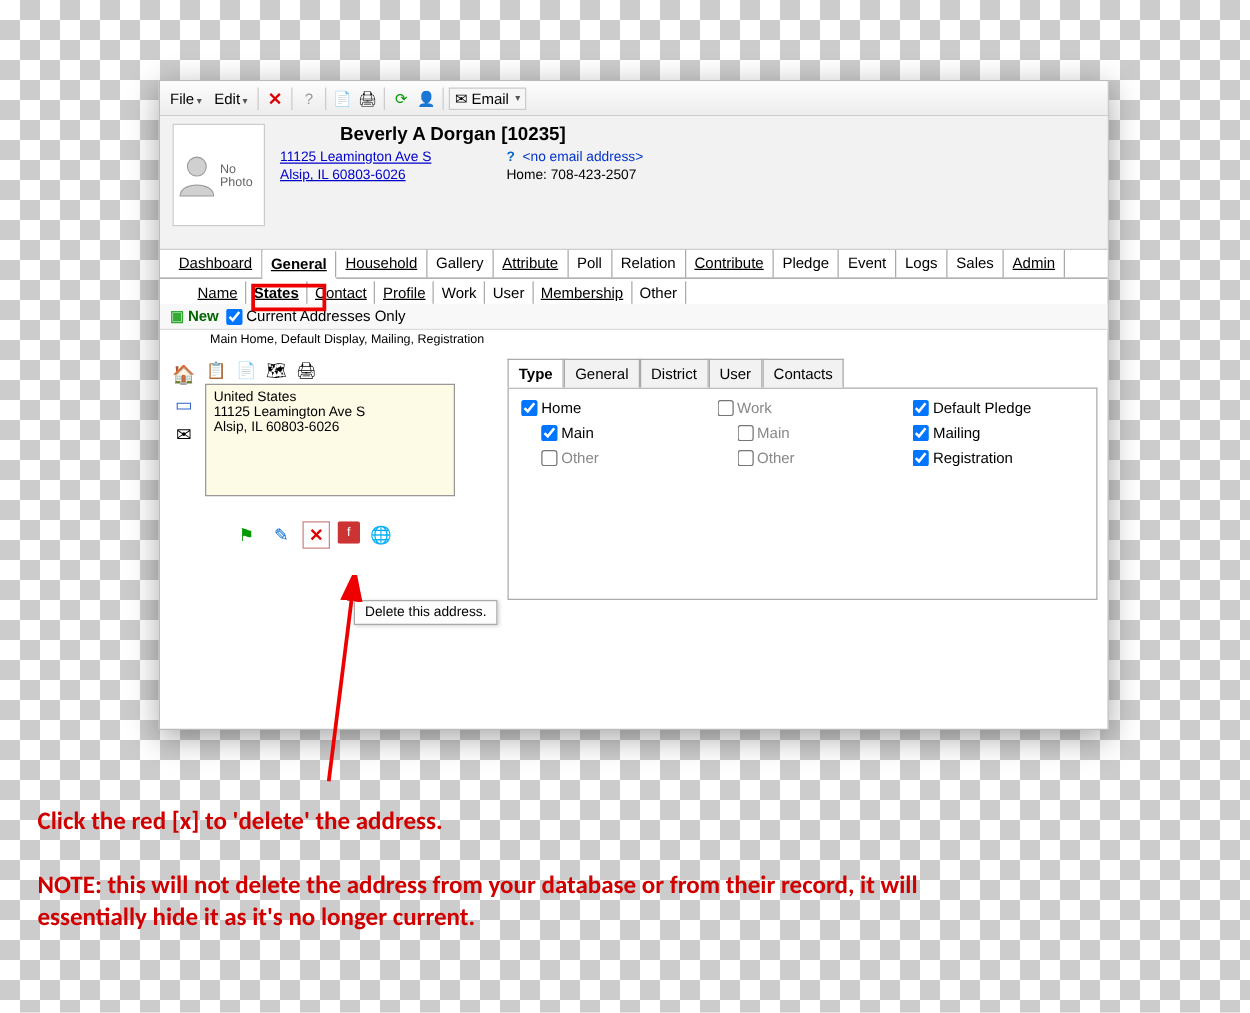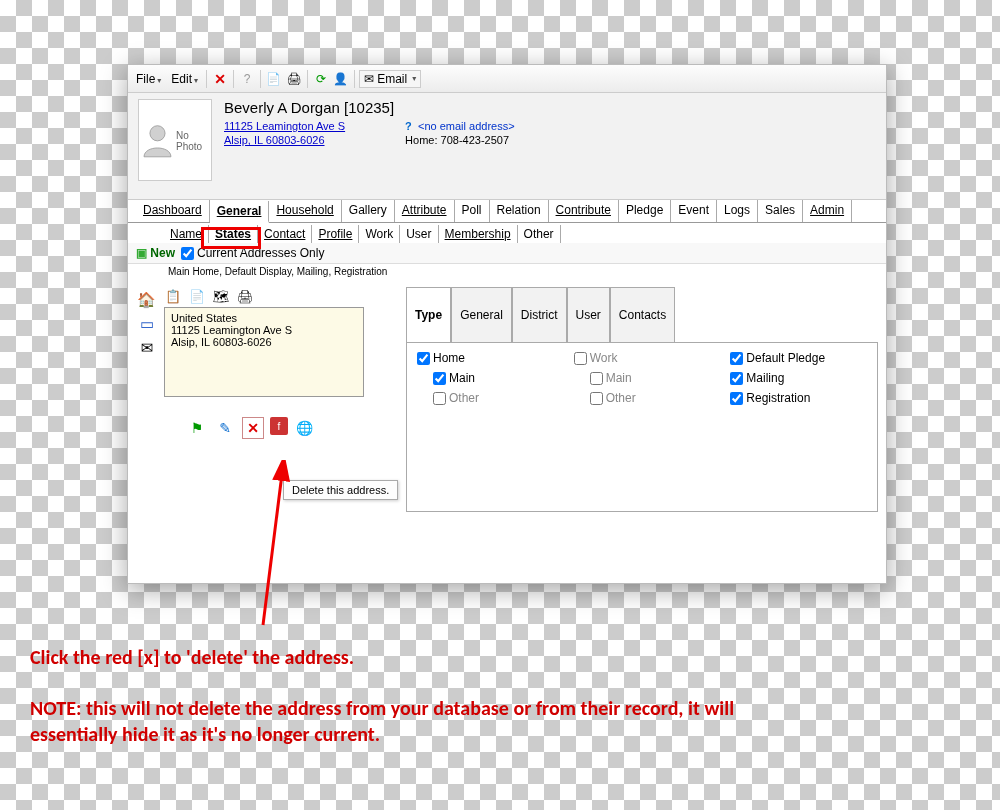--- a/index.html
+++ b/index.html
@@ -41,32 +41,32 @@
   .tb-text { padding: 0 4px; cursor: pointer; }
   .tb-sep { width: 1px; height: 18px; background: #ccc; margin: 0 2px; }
   .tb-icon { width: 18px; height: 18px; display: flex; align-items: center; justify-content: center; cursor: pointer; }
   .dd-arrow { font-size: 8px; margin-left: 2px; color: #555; }
   .redx { color: #d00; font-weight: bold; font-size: 14px; }
   .email-btn { display: flex; align-items: center; border: 1px solid #ccc; padding: 1px 4px; background: #f6f6f6; gap: 3px; cursor: pointer; }
   
   .header-area { display: flex; background: #f2f2f2; border-bottom: 1px solid #ccc; padding: 6px 10px 18px; gap: 12px; }
   .photo-box { width: 74px; height: 82px; background: #fff; border: 1px solid #ccc; display: flex; align-items: center; justify-content: center; }
   .photo-caption { font-size: 10px; color: #666; margin-top: 2px; }
-  .contact-name { font-size: 15px; font-weight: normal; margin-bottom: 4px; }
+  .contact-name { font-size: 15px; font-weight: bold; margin-bottom: 4px; margin-left: 48px; }
   .link-blue { color: #0000cc; text-decoration: underline; cursor: pointer; font-size: 11px; }
   .header-cols { display: flex; gap: 60px; }
   .header-col { display: flex; flex-direction: column; gap: 2px; font-size: 11px; }
   .noemail { color: #0033cc; }
   
   .tab-row { display: flex; border-bottom: 1px solid #999; padding-left: 8px; background: #fff; font-size: 12px; }
   .tab-row a { padding: 3px 7px; color: #000; text-decoration: underline; cursor: pointer; border-right: 1px solid #aaa; text-align: center; }
   .tab-row a.active { font-weight: bold; background: #fff; border-bottom: 2px solid #fff; position: relative; top: 1px; }
   .tab-row a.plain { text-decoration: none; }
   
-  .subtab-row { display: flex; padding-left: 24px; margin-top: 2px; font-size: 12px; margin-left: 12px; }
+  .subtab-row { display: flex; padding-left: 24px; margin-top: 2px; font-size: 12px; }
   .subtab-row a { padding: 2px 6px; color: #000; text-decoration: underline; cursor: pointer; border-right: 1px solid #aaa; }
   .subtab-row a.plain { text-decoration: none; }
   .address-highlight { position: absolute; border: 3px solid #e00; pointer-events: none; left: 201px; top: 227px; width: 60px; height: 22px; }
   
   .newbar { display: flex; align-items: center; gap: 6px; padding: 3px 8px; background: #f8f8f8; border-bottom: 1px solid #ddd; font-size: 12px; }
   .newbtn { display:flex; align-items:center; gap:3px; color:#006600; font-weight:bold; cursor:pointer;}
   .chk { display:flex; align-items:center; gap:3px; }
   
   .content { display: flex; padding: 6px 8px; gap: 10px; }
   .addr-label { font-size: 10px; margin: 2px 0 4px 40px; }
@@ -77,21 +77,21 @@
   .card-toolbar { display:flex; gap:6px; margin-bottom:2px; }
   .card-toolbar span { width:18px; height:18px; display:flex; align-items:center; justify-content:center; cursor:pointer; font-size:13px; }
   .addr-card { border:1px solid #999; background:#fdfae6; padding:4px 6px; font-size:11px; min-height:90px; width:200px; }
   .action-row { display:flex; gap:6px; margin-top:20px; margin-left:50px; }
   .action-row span { width:22px; height:22px; display:flex; align-items:center; justify-content:center; cursor:pointer; font-size:14px; border:1px solid transparent;}
   .action-row span.delete-box { border:1px solid #c88; background:#fff; }
   .tooltip { position:absolute; background:#fdfdfd; border:1px solid #aaa; padding:3px 8px; font-size:11px; box-shadow:1px 1px 3px rgba(0,0,0,.2); left:283px; top:480px; }
   
   .right-col { flex:1; }
   .panel-tabs { display:flex; font-size:12px; }
-  .panel-tabs div { padding:20px 8px; border:1px solid #aaa; border-bottom:none; background:#f2f2f2; cursor:pointer;}
+  .panel-tabs div { padding:4px 8px; border:1px solid #aaa; border-bottom:none; background:#f2f2f2; cursor:pointer;}
   .panel-tabs div.active { background:#fff; font-weight:bold; }
   .panel-body { border:1px solid #aaa; padding:8px 10px; min-height:170px; background:#fff; }
   .check-grid { display:grid; grid-template-columns: repeat(3, 1fr); gap:6px 20px; font-size:12px; }
   .check-grid label { display:flex; align-items:center; gap:3px; }
   .check-grid input[type=checkbox] { width:13px; height:13px; }
   .muted { color:#888; }
   
   .arrow-svg { position:absolute; left:235px; top:460px; pointer-events:none; }
   .anno { position:absolute; color:#d00000; font-weight:bold; font-family: Calibri, "Segoe UI", sans-serif; font-size:20px; left:30px; }
   .anno1 { top:645px; }

